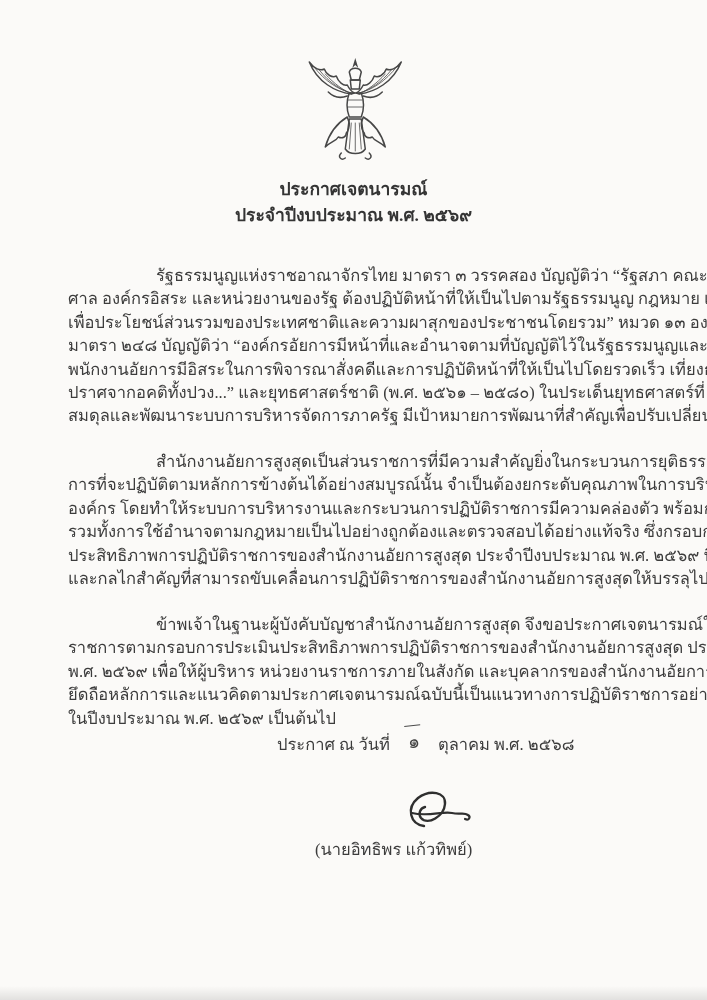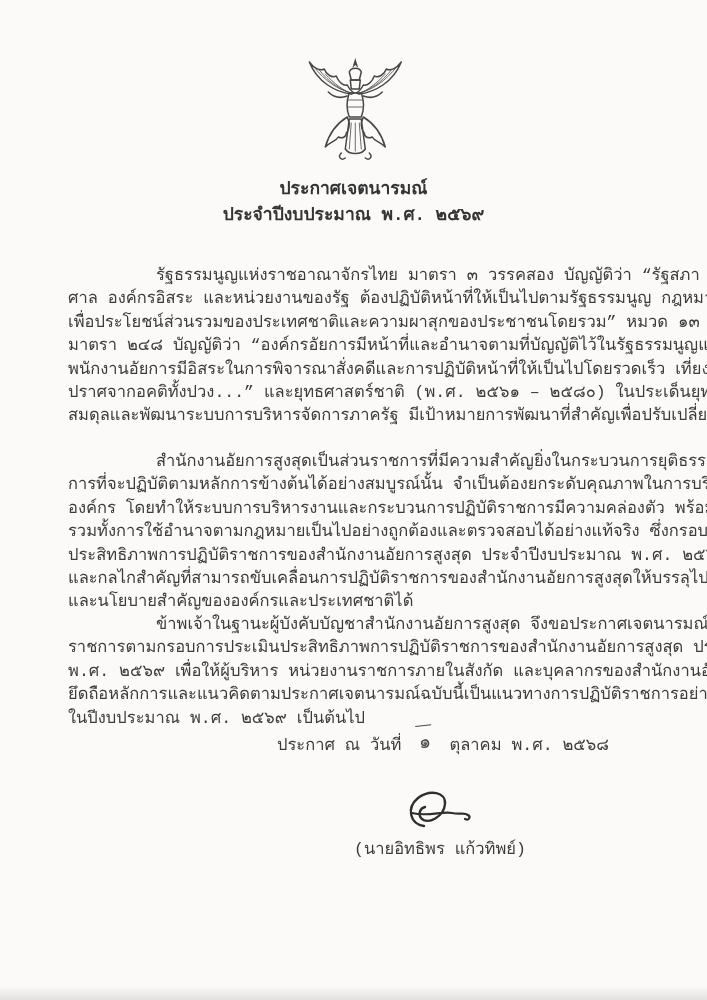--- a/index.html
+++ b/index.html
@@ -3,21 +3,21 @@
 <meta charset="utf-8">
 <style>
   html,body{margin:0;padding:0;}
   body{
     width:707px;height:1000px;
     background:#e9e9e9;
     font-family:"Liberation Serif","DejaVu Serif",serif;
   }
   .page{
     position:relative;width:707px;height:1000px;overflow:hidden;
-    background:#fbfaf8;color:#3a3a3a;font-family:Liberation Mono, monospace;
+    background:#fbfaf8;color:#3a3a3a;
   }
   .scan-shadow{
     position:absolute;left:0;right:0;bottom:0;height:14px;
     background:linear-gradient(to bottom,rgba(0,0,0,0),rgba(0,0,0,0.10));
   }
   .emblem{
     position:absolute;top:56px;left:50%;transform:translateX(-49%);
   }
   .title-block{
     position:absolute;top:176px;left:0;width:707px;
@@ -35,21 +35,21 @@
     position:absolute;top:727px;left:277px;
     font-size:16.5px;color:#3c3c3c;white-space:nowrap;
   }
   .date-day{
     display:inline-block;margin:0 16px;font-size:19px;
     transform:rotate(-6deg) translateY(-2px);
     border-top:1.5px solid #4a4a4a;padding:0 2px;color:#444;
   }
   .sig-block{
     position:absolute;top:786px;left:315px;width:250px;
-    text-align:center;font-size:16.5px;line-height:23px;color:#3c3c3c;
+    text-align:left;font-size:16.5px;line-height:23px;color:#3c3c3c;
   }
   .sig-svg{display:block;margin:0 auto 2px auto;}
   .sig-name{white-space:nowrap;}
 </style>
 </head>
 <body>
 
 <div class="page">
 
   <div class="emblem">
@@ -93,21 +93,20 @@
     <div class="line">สมดุลและพัฒนาระบบการบริหารจัดการภาครัฐ มีเป้าหมายการพัฒนาที่สำคัญเพื่อปรับเปลี่ยนภาครัฐ</div>
   </div>
 
   <div class="para" style="top:450px">
     <div class="line indent">สำนักงานอัยการสูงสุดเป็นส่วนราชการที่มีความสำคัญยิ่งในกระบวนการยุติธรรม</div>
     <div class="line">การที่จะปฏิบัติตามหลักการข้างต้นได้อย่างสมบูรณ์นั้น จำเป็นต้องยกระดับคุณภาพในการบริหารจัดการ</div>
     <div class="line">องค์กร โดยทำให้ระบบการบริหารงานและกระบวนการปฏิบัติราชการมีความคล่องตัว พร้อมกับความโปร่งใส</div>
     <div class="line">รวมทั้งการใช้อำนาจตามกฎหมายเป็นไปอย่างถูกต้องและตรวจสอบได้อย่างแท้จริง ซึ่งกรอบการประเมิน</div>
     <div class="line">ประสิทธิภาพการปฏิบัติราชการของสำนักงานอัยการสูงสุด ประจำปีงบประมาณ พ.ศ. ๒๕๖๙ นี้ เป็นเครื่องมือ</div>
     <div class="line">และกลไกสำคัญที่สามารถขับเคลื่อนการปฏิบัติราชการของสำนักงานอัยการสูงสุดให้บรรลุไปสู่เป้าหมาย</div>
-    <div class="line">และนโยบายสำคัญขององค์กรและประเทศชาติได้</div>
   </div>
 
   <div class="para" style="top:613px">
     <div class="line indent">ข้าพเจ้าในฐานะผู้บังคับบัญชาสำนักงานอัยการสูงสุด จึงขอประกาศเจตนารมณ์ในการปฏิบัติ</div>
     <div class="line">ราชการตามกรอบการประเมินประสิทธิภาพการปฏิบัติราชการของสำนักงานอัยการสูงสุด ประจำปีงบประมาณ</div>
     <div class="line">พ.ศ. ๒๕๖๙ เพื่อให้ผู้บริหาร หน่วยงานราชการภายในสังกัด และบุคลากรของสำนักงานอัยการสูงสุด</div>
     <div class="line">ยึดถือหลักการและแนวคิดตามประกาศเจตนารมณ์ฉบับนี้เป็นแนวทางการปฏิบัติราชการอย่างเคร่งครัด</div>
     <div class="line">ในปีงบประมาณ พ.ศ. ๒๕๖๙ เป็นต้นไป</div>
   </div>
 

